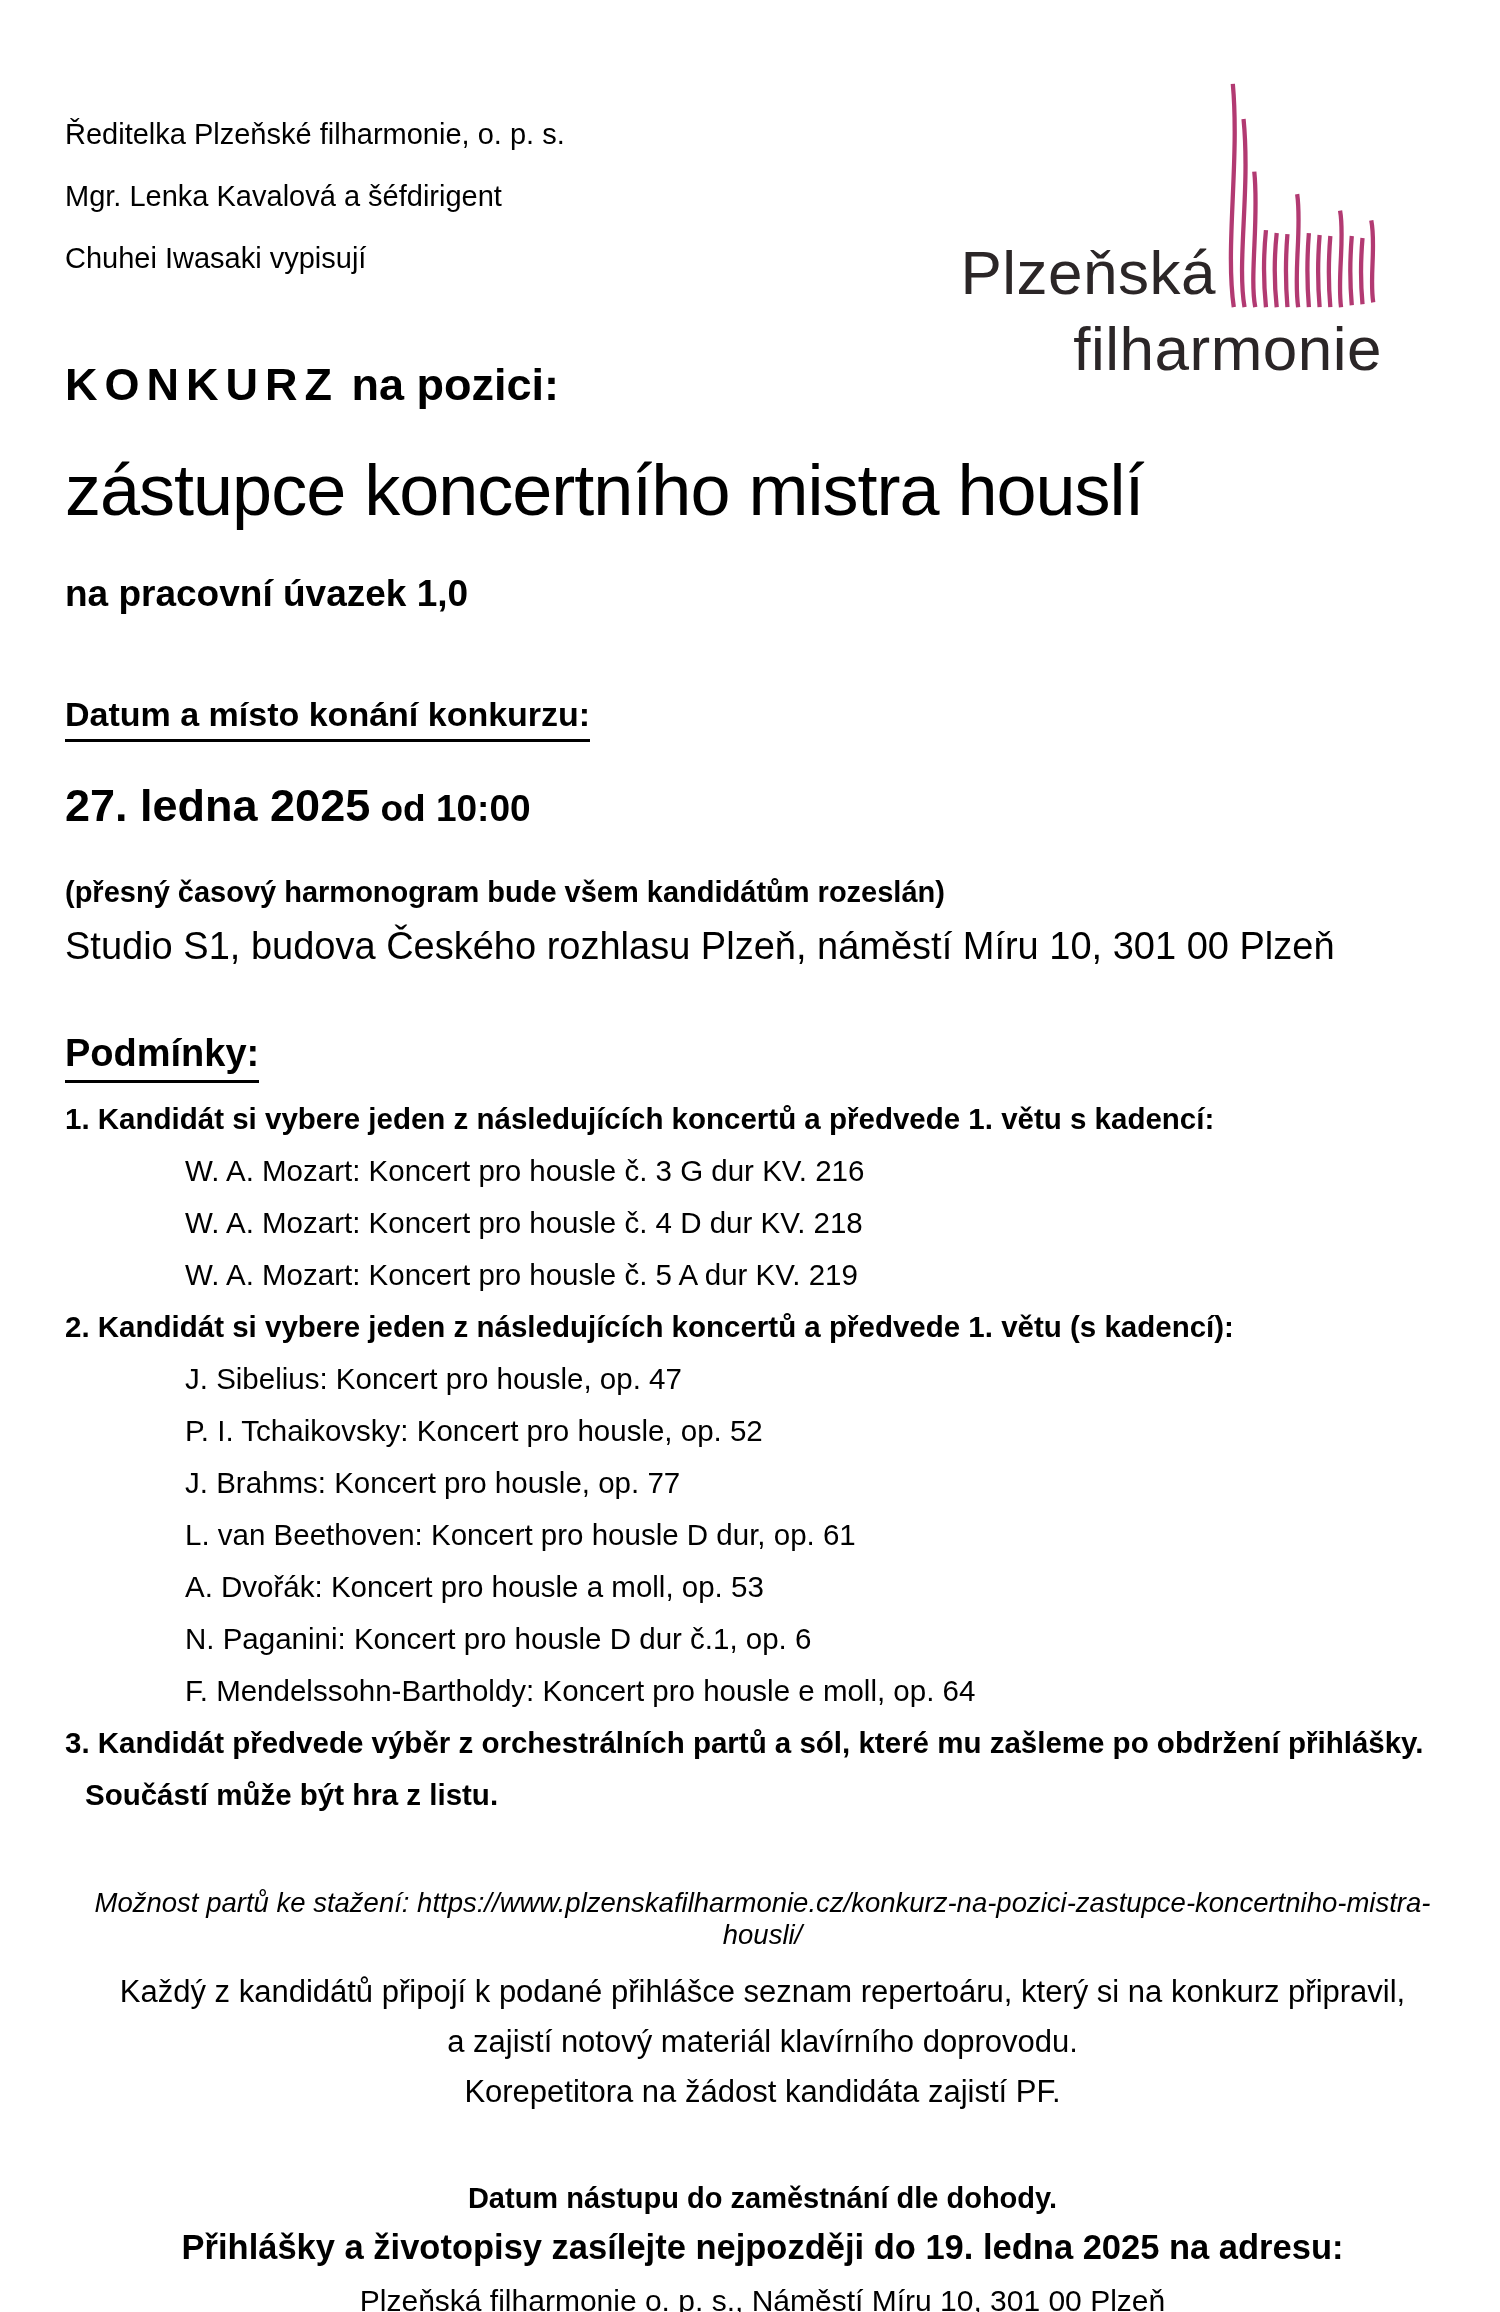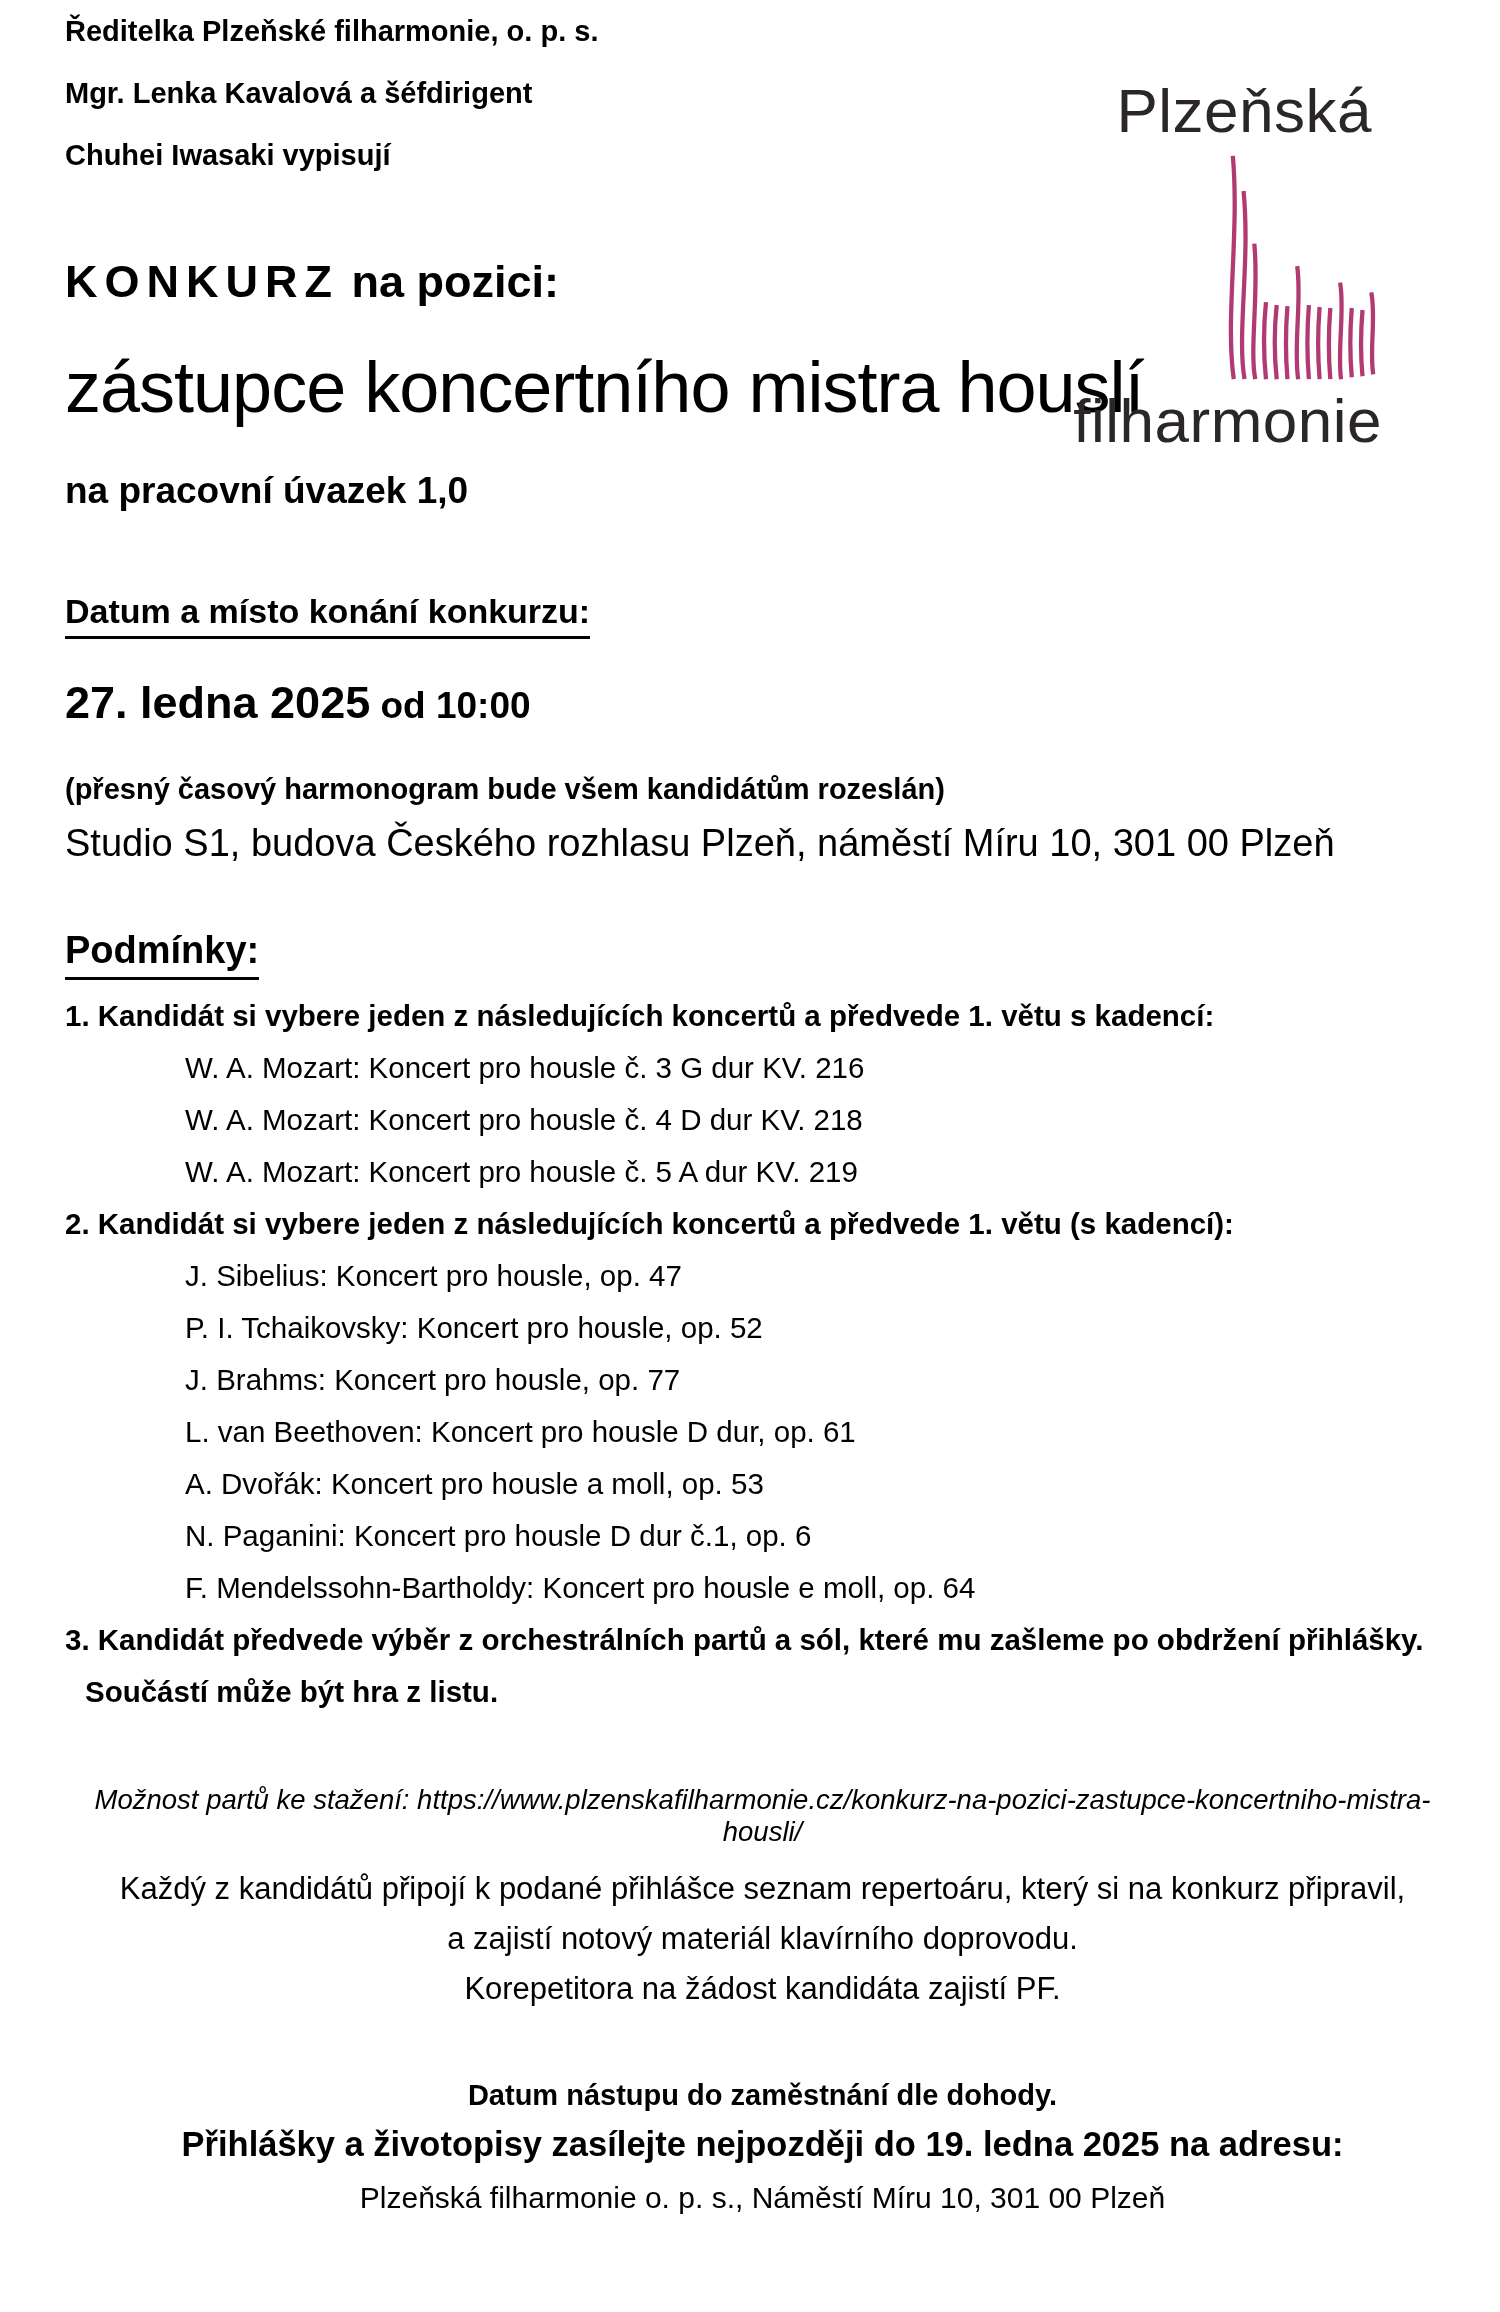--- a/index.html
+++ b/index.html
@@ -4,24 +4,24 @@
 <style>
   * { margin:0; padding:0; box-sizing:border-box; }
   html,body { background:#fff; }
   body {
     width:1500px; height:2312px; position:relative; overflow:hidden;
     font-family:"Liberation Sans", sans-serif; color:#000;
   }
   .page { padding:0 40px 0 65px; }
 
   
-  .intro { font-weight:bold; font-size:29px; line-height:62px; width:860px; }
+  .intro { padding-top:103px; font-weight:normal; font-size:29px; line-height:62px; width:860px; }
 
   .logo { position:absolute; top:80px; right:118px; width:470px; }
-  .logo-row1 { display:flex; align-items:flex-end; justify-content:flex-end;flex-direction:column; }
+  .logo-row1 { display:flex; align-items:flex-end; justify-content:flex-end; }
   .logo-word1 { font-size:62px; color:#2b2627; line-height:1; padding-bottom:10px; margin-right:10px; letter-spacing:0.5px; }
   .waves { width:156px; height:234px; flex:0 0 auto; }
   .logo-word2 { font-size:62px; color:#2b2627; line-height:1; text-align:right; margin-top:4px; letter-spacing:0.5px; }
 
   
   .kicker { margin-top:70px; font-size:45px; font-weight:bold; }
   .kicker .spread { letter-spacing:7px; }
   .position-title { margin-top:38px; font-size:72px; font-weight:normal; letter-spacing:-1px; }
   .workload { margin-top:42px; font-size:37px; font-weight:bold; }
 

